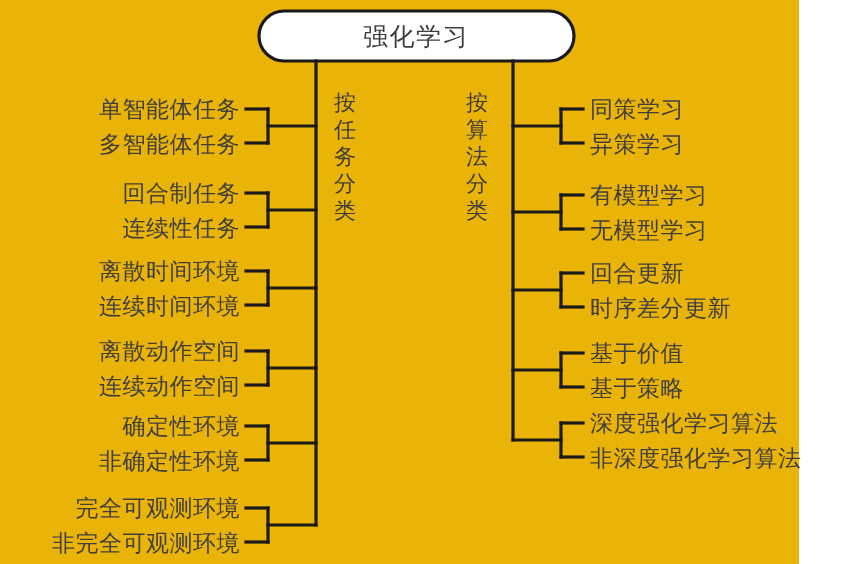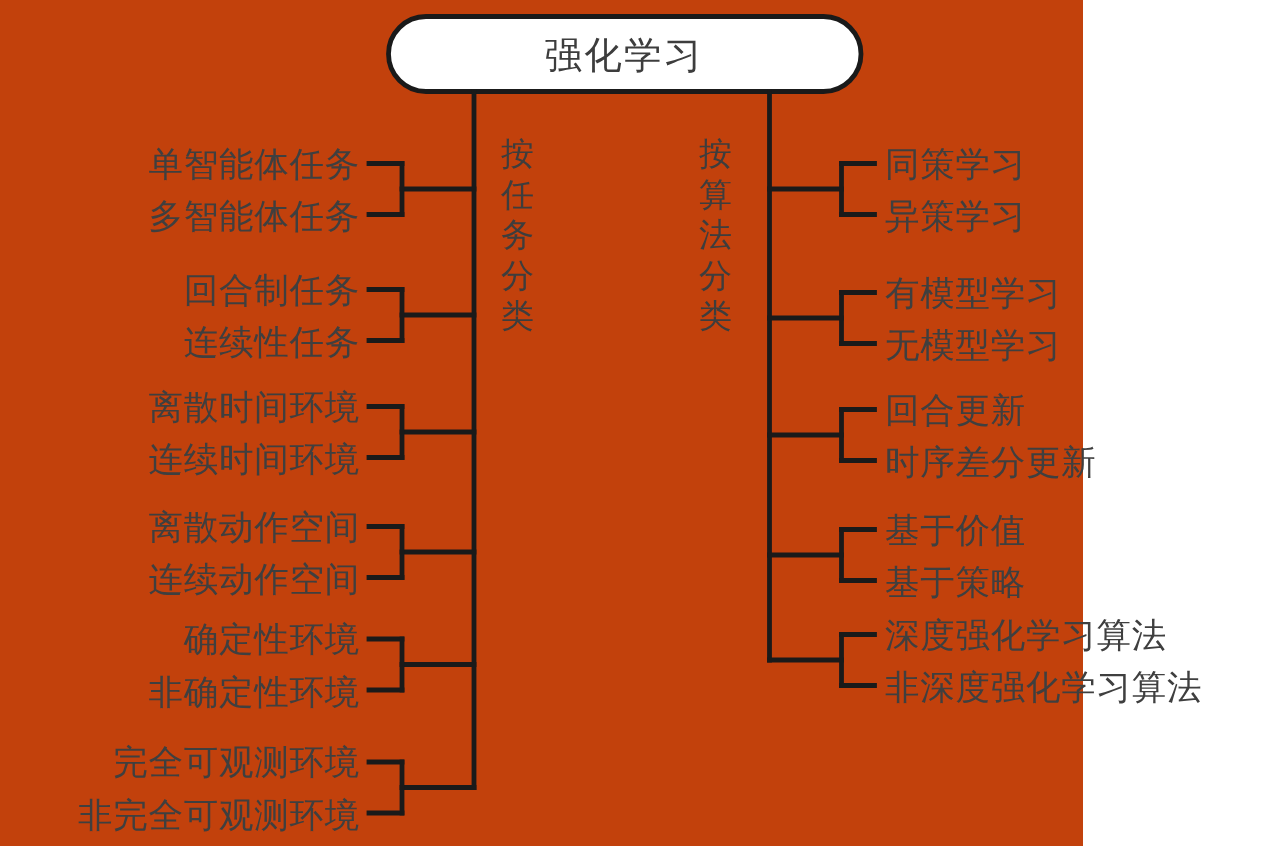--- a/index.html
+++ b/index.html
@@ -9,23 +9,23 @@
     background: #ffffff;
   }
   body {
     width: 855px;
     height: 564px;
     font-family: "DejaVu Sans", "Liberation Sans", sans-serif;
     overflow: hidden;
   }
   #diagram-root {
     position: relative;
-    width: 722px;
+    width: 799px;
     height: 564px;
-    background: #c2410c;
+    background: #eab308;
   }
   svg#tree-svg {
     position: absolute;
     left: 0;
     top: 0;
     width: 855px;
     height: 564px;
     display: block;
   }
   .line {

